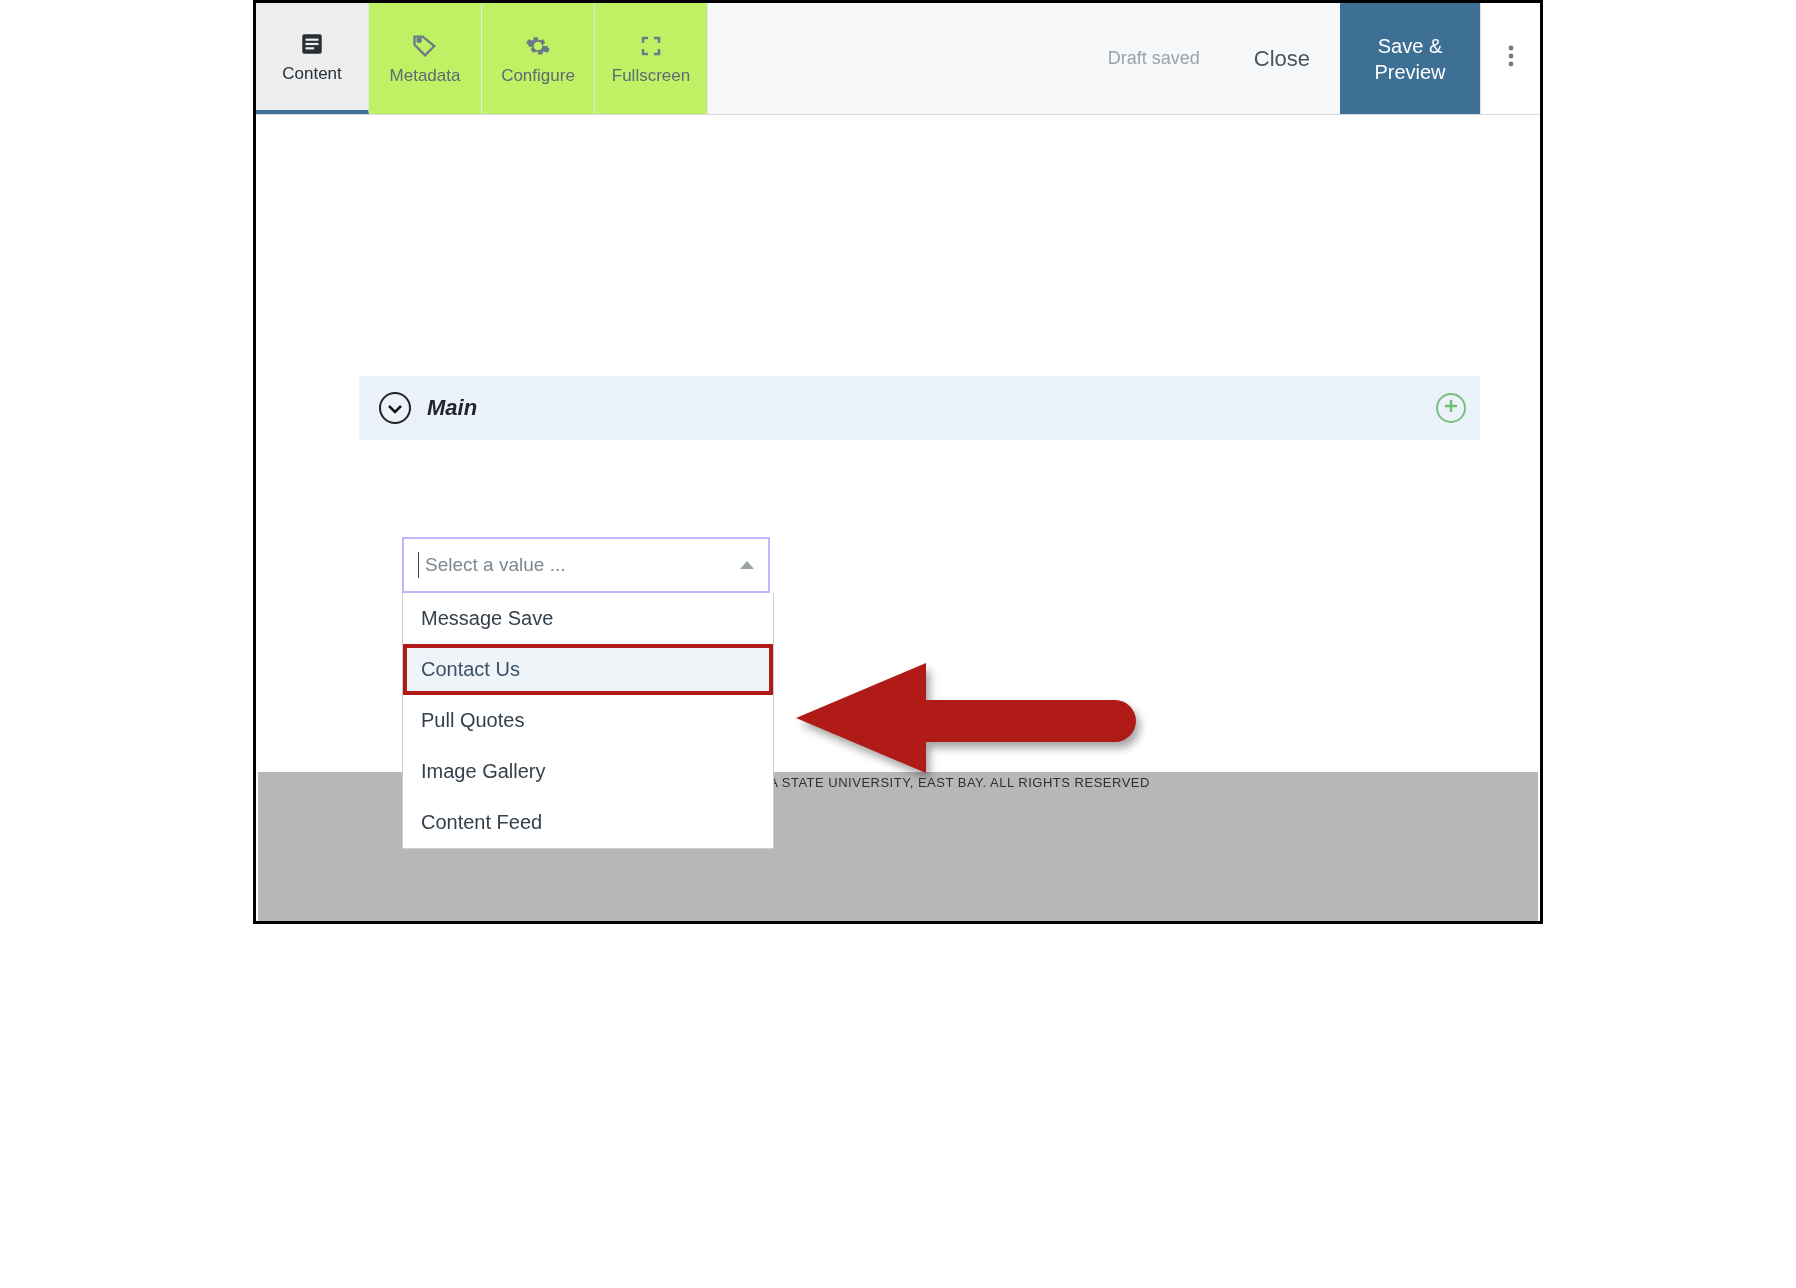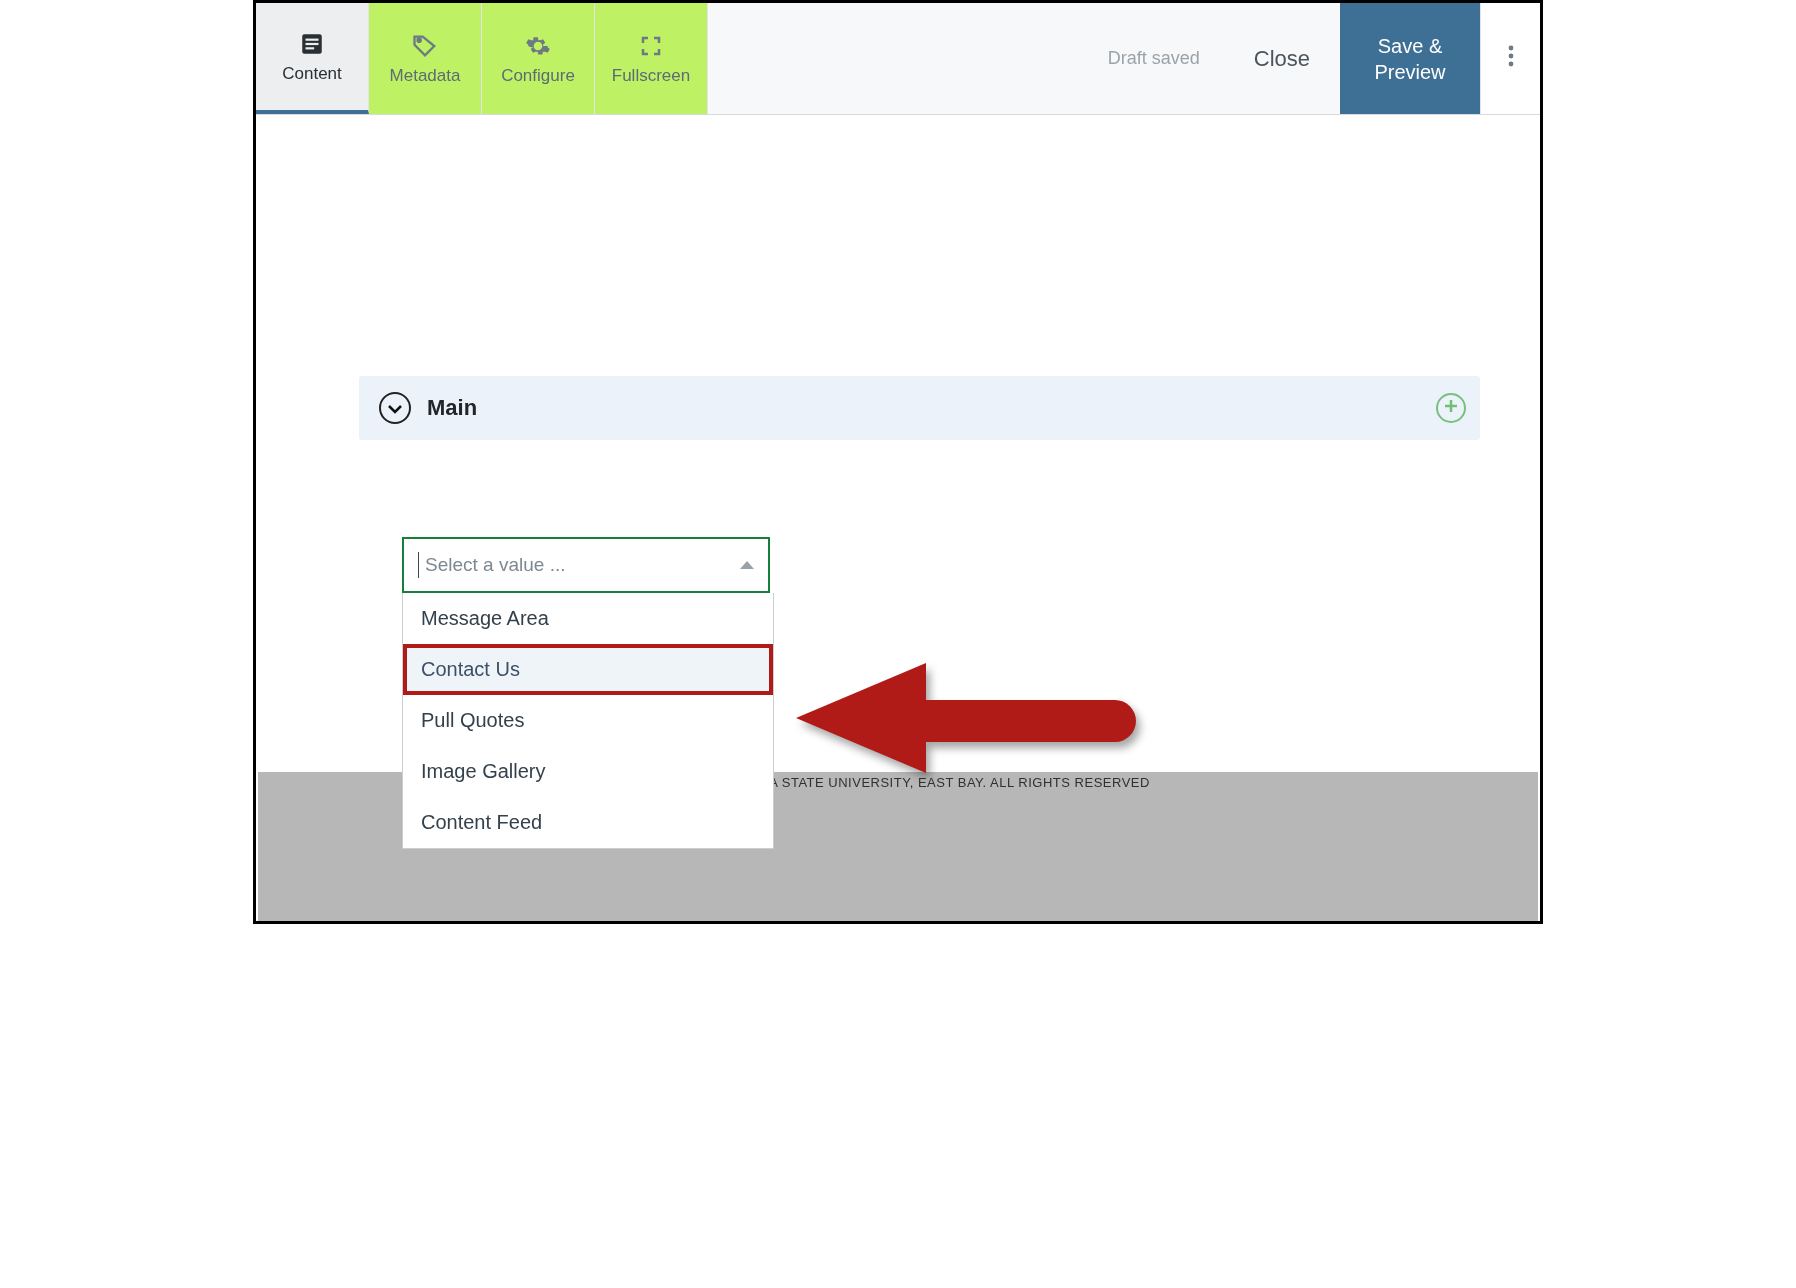--- a/index.html
+++ b/index.html
@@ -88,35 +88,36 @@
   .rad-wrap { display:flex; align-items:center; gap:10px; }
   .rad-wrap span { font-size:19px; color:#2a333a; }
 
   .main-hdr {
     background:#ebf2f9;
     border-radius:3px;
     padding:16px 20px;
     display:flex; align-items:center; gap:16px;
     margin-bottom: 18px;
     position:relative;
+    font-style:italic;
   }
   .add-circ {
     position:absolute; right:14px; top:50%; transform:translateY(-50%);
     width:30px; height:30px; border:2px solid #78c07e; border-radius:50%;
     display:flex; align-items:center; justify-content:center;
     color:#6fbf76; cursor:pointer;
   }
   .sub-inner { padding-left: 36px; border-left:1px dashed #cfd6dc; margin-left:6px; }
   .ct-label { font-size:20px; color:#25303a; margin: 8px 0 6px; }
   .ct-help { font-style:italic; color:#6d7882; font-size:17px; margin-bottom: 30px; }
 
   
   .combo {
     width: 368px;
-    border:2px solid #15803d;
+    border:2px solid #c4b5fd;
     position:relative;
     background:#fff;
   }
   .combo .sel {
     height:52px; display:flex; align-items:center; padding: 0 14px;
     font-size:19px; color:#7d8892;
     cursor:pointer;
   }
   .combo .sel::before {
     content:""; width:1px; height:26px; background:#3a4650; margin-right:6px;
@@ -283,21 +284,21 @@
         <div class="ct-label">Content Type</div>
         <div class="ct-help">The following Content Modules will be available to use in any order and combination</div>
 
         <div class="combo">
           <div class="sel">
             <span>Select a value ...</span>
           </div>
           <div class="tri"></div>
 
           <div class="menu">
-            <div class="opt">Message Area</div>
+            <div class="opt">Message Save</div>
             <div class="opt highlighted ring">Contact Us</div>
             <div class="opt">Pull Quotes</div>
             <div class="opt">Image Gallery</div>
             <div class="opt">Content Feed</div>
           </div>
         </div>
       </div>
     </div>
   </div>
 

